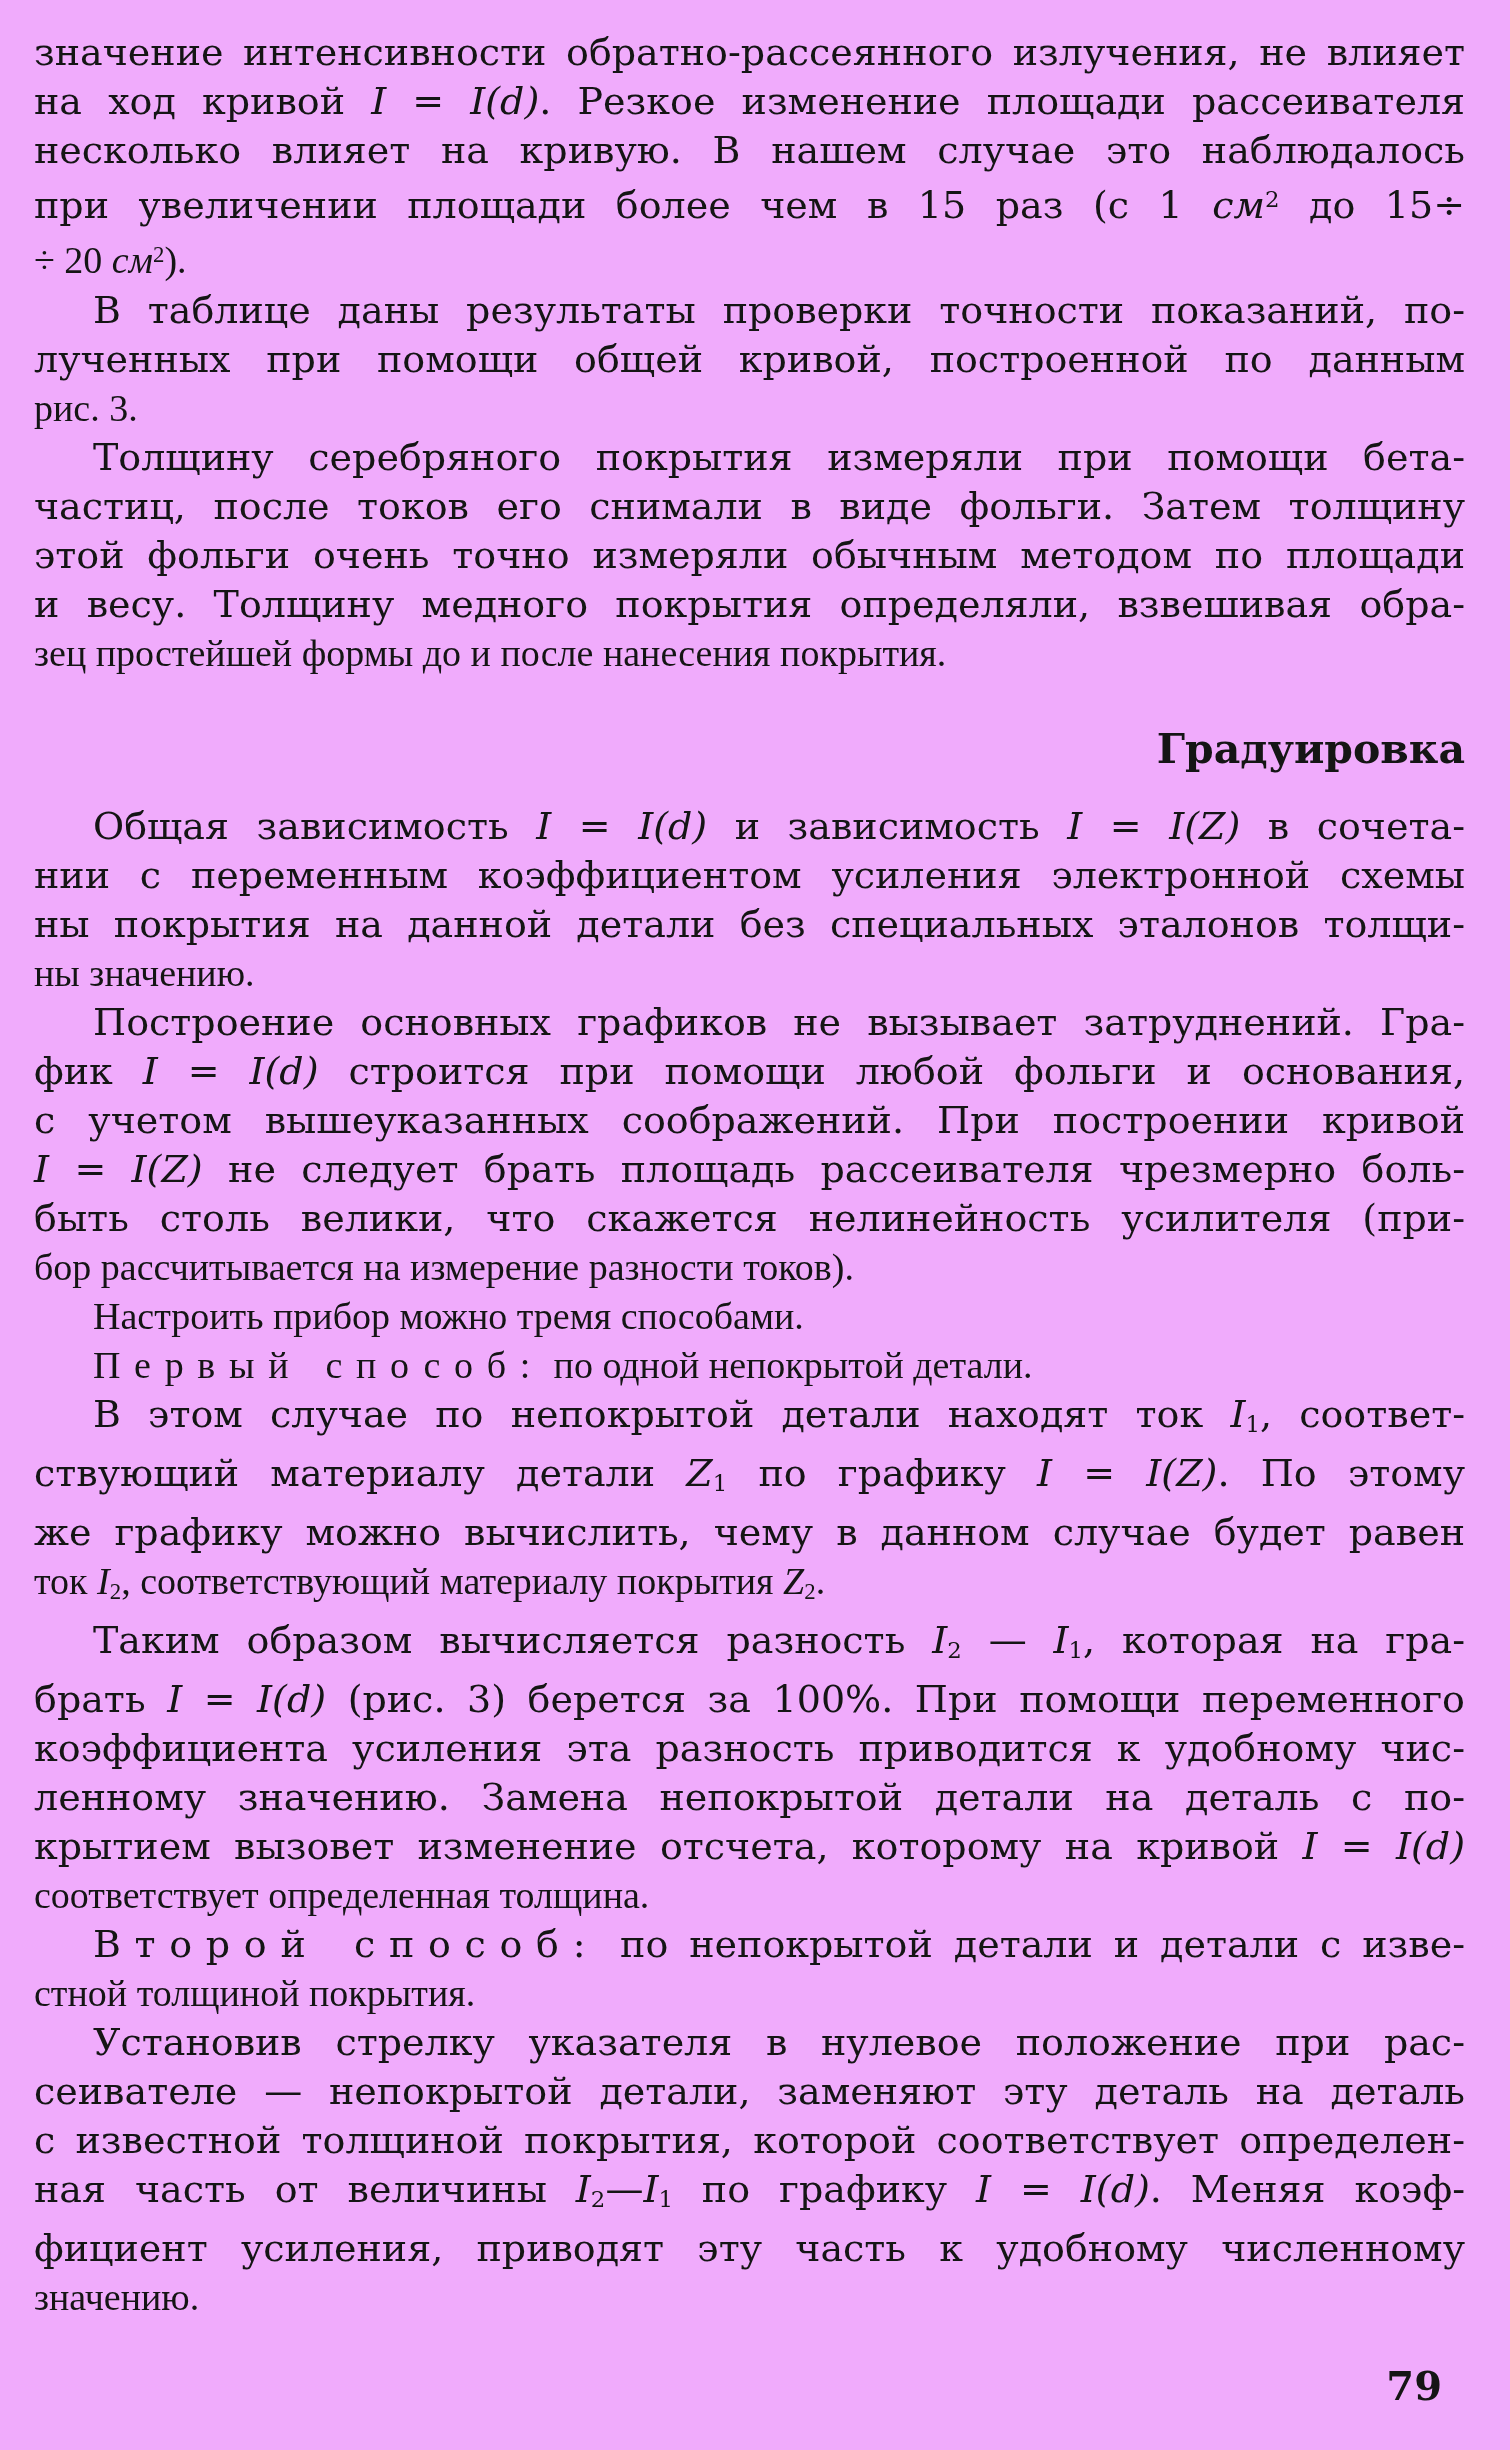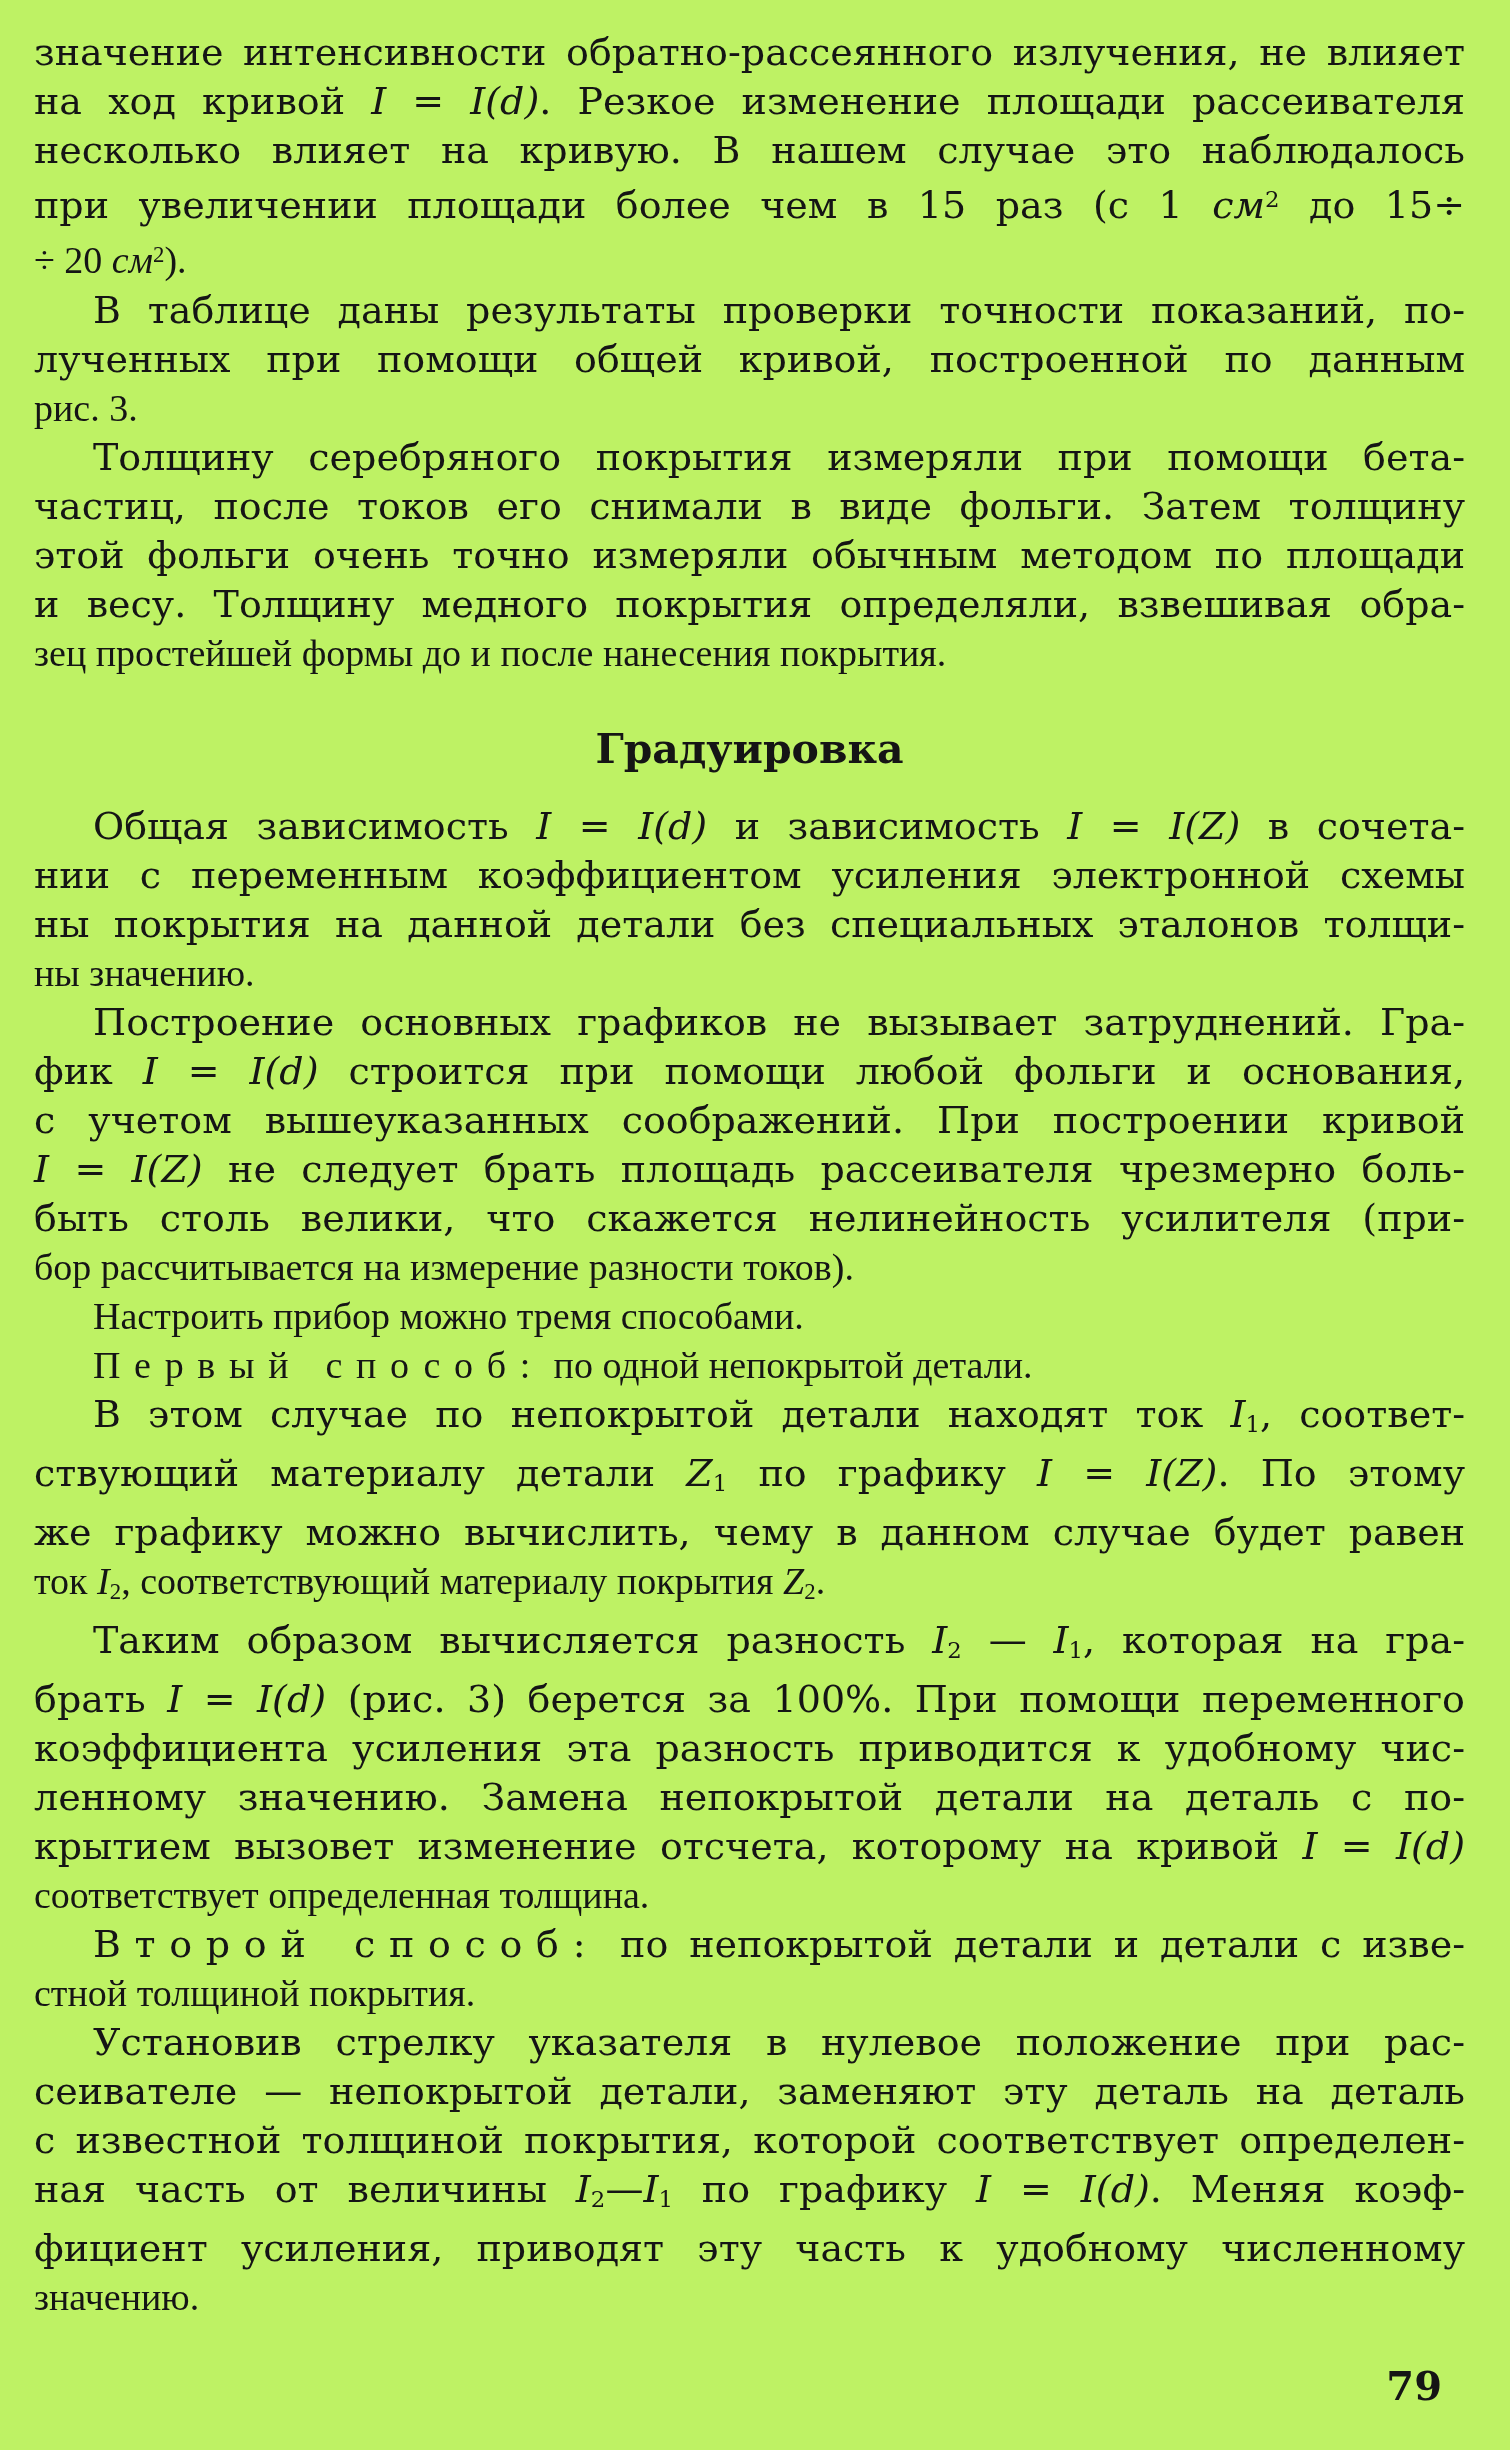--- a/index.html
+++ b/index.html
@@ -1,38 +1,38 @@
 <!DOCTYPE html>
 <html style="font-size:15px"><head>
 <meta charset="utf-8">
 <style>
   html, body { margin: 0; padding: 0; background: #ffffff; }
   .page {
     position: relative;
     width: 1510px;
     height: 2450px;
-    background: #bef264;
+    background: #f0abfc;
     color: #151515;
     font-family: "DejaVu Serif", "Liberation Serif", serif;
     box-sizing: border-box;
     padding: 28px 45px 0 34px;
     overflow: hidden;
   }
   .text-column { width: 100%; }
   .para { margin: 0; }
   .line {
     font-size: 38px;
     line-height: 49px;
     text-align: justify;
     text-align-last: justify;
   }
   .line.last { text-align-last: left; font-family: Liberation Serif, serif; }
   .para.indent .line:first-child { text-indent: 59px; }
   .heading {
-    text-align: center;
+    text-align: right;
     font-weight: bold;
     font-size: 41px;
     line-height: 49px;
     margin: 47px 0 28px 0;
   }
   .it { font-style: italic; }
   .sb { font-size: 60%; vertical-align: -0.22em; }
   .su { font-size: 60%; vertical-align: 0.5em; }
   .ls { letter-spacing: 0.36em; }
   .page-number {

